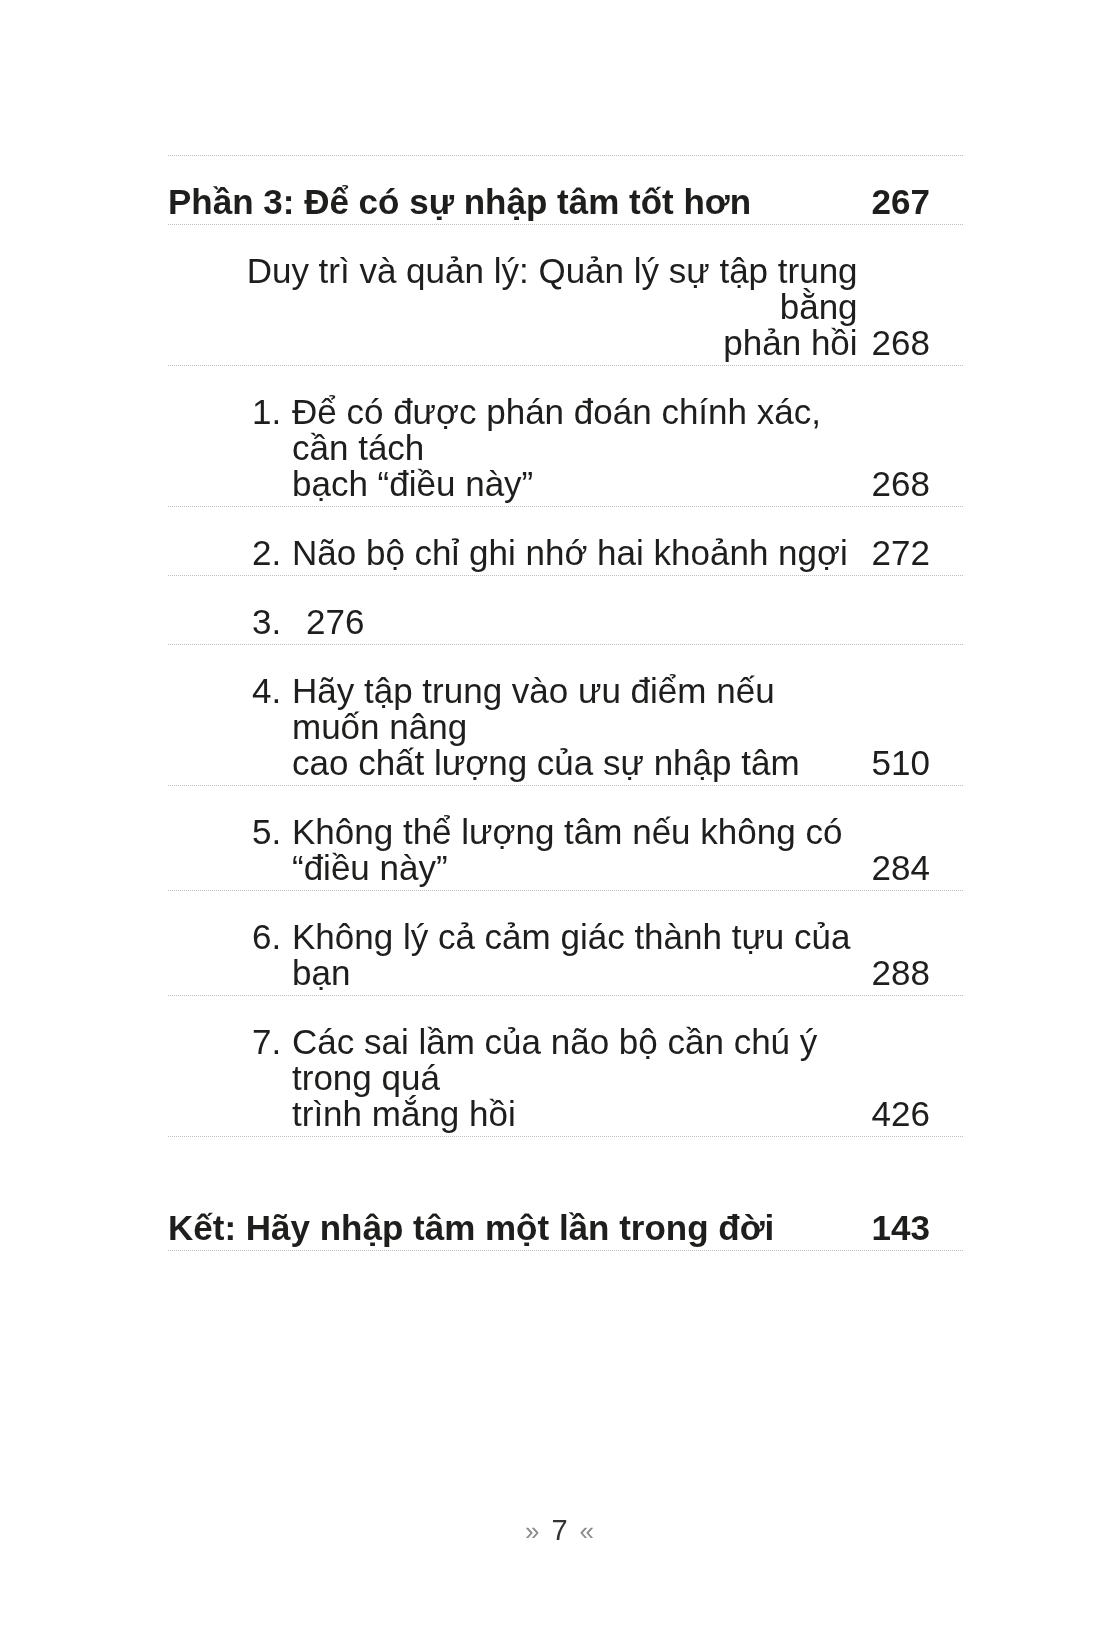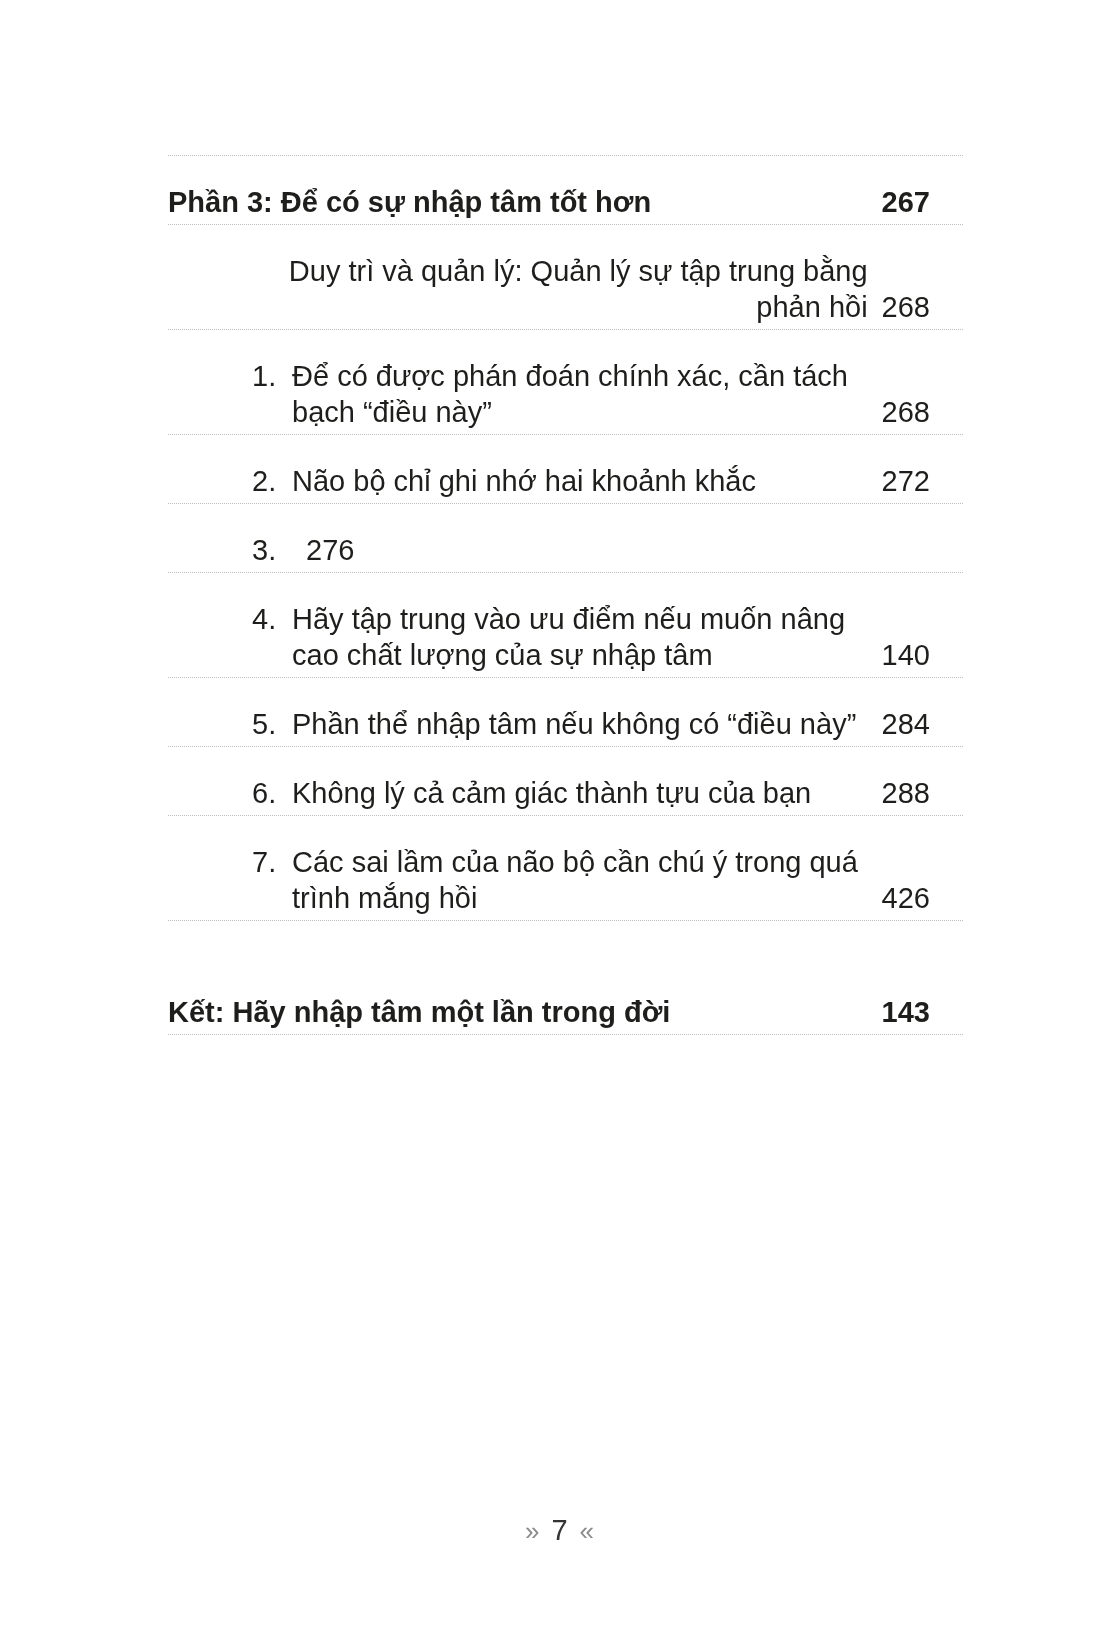--- a/index.html
+++ b/index.html
@@ -23,21 +23,21 @@
     left:168px;
     top:155px;
     width:795px;
     border-top:1px dotted var(--rule);
   }
   .row{
     display:flex;
     align-items:flex-end;
     border-bottom:1px dotted var(--rule);
     padding:28px 0 4px 0;
-    font-size:29px;
+    font-size:35px;
     line-height:36px;
   }
   .row .title{
     flex:1 1 auto;
     white-space:pre-line;
   }
   .row .pg{
     flex:0 0 auto;
     margin-left:14px;
     margin-right:33px;
@@ -82,36 +82,36 @@
         <span class="pg">268</span>
       </div>
       <div class="row item">
         <span class="num">1.</span>
         <span class="title">Để có được phán đoán chính xác, cần tách
 bạch “điều này”</span>
         <span class="pg">268</span>
       </div>
       <div class="row item">
         <span class="num">2.</span>
-        <span class="title">Não bộ chỉ ghi nhớ hai khoảnh khắc</span>
+        <span class="title">Não bộ chỉ ghi nhớ hai khoảnh ngợi</span>
         <span class="pg">272</span>
       </div>
       <div class="row item">
         <span class="num">3.</span>
         <span class="pg">276</span>
       </div>
       <div class="row item">
         <span class="num">4.</span>
         <span class="title">Hãy tập trung vào ưu điểm nếu muốn nâng
 cao chất lượng của sự nhập tâm</span>
-        <span class="pg">140</span>
+        <span class="pg">510</span>
       </div>
       <div class="row item">
         <span class="num">5.</span>
-        <span class="title">Phần thể nhập tâm nếu không có “điều này”</span>
+        <span class="title">Không thể lượng tâm nếu không có “điều này”</span>
         <span class="pg">284</span>
       </div>
       <div class="row item">
         <span class="num">6.</span>
         <span class="title">Không lý cả cảm giác thành tựu của bạn</span>
         <span class="pg">288</span>
       </div>
       <div class="row item">
         <span class="num">7.</span>
         <span class="title">Các sai lầm của não bộ cần chú ý trong quá

